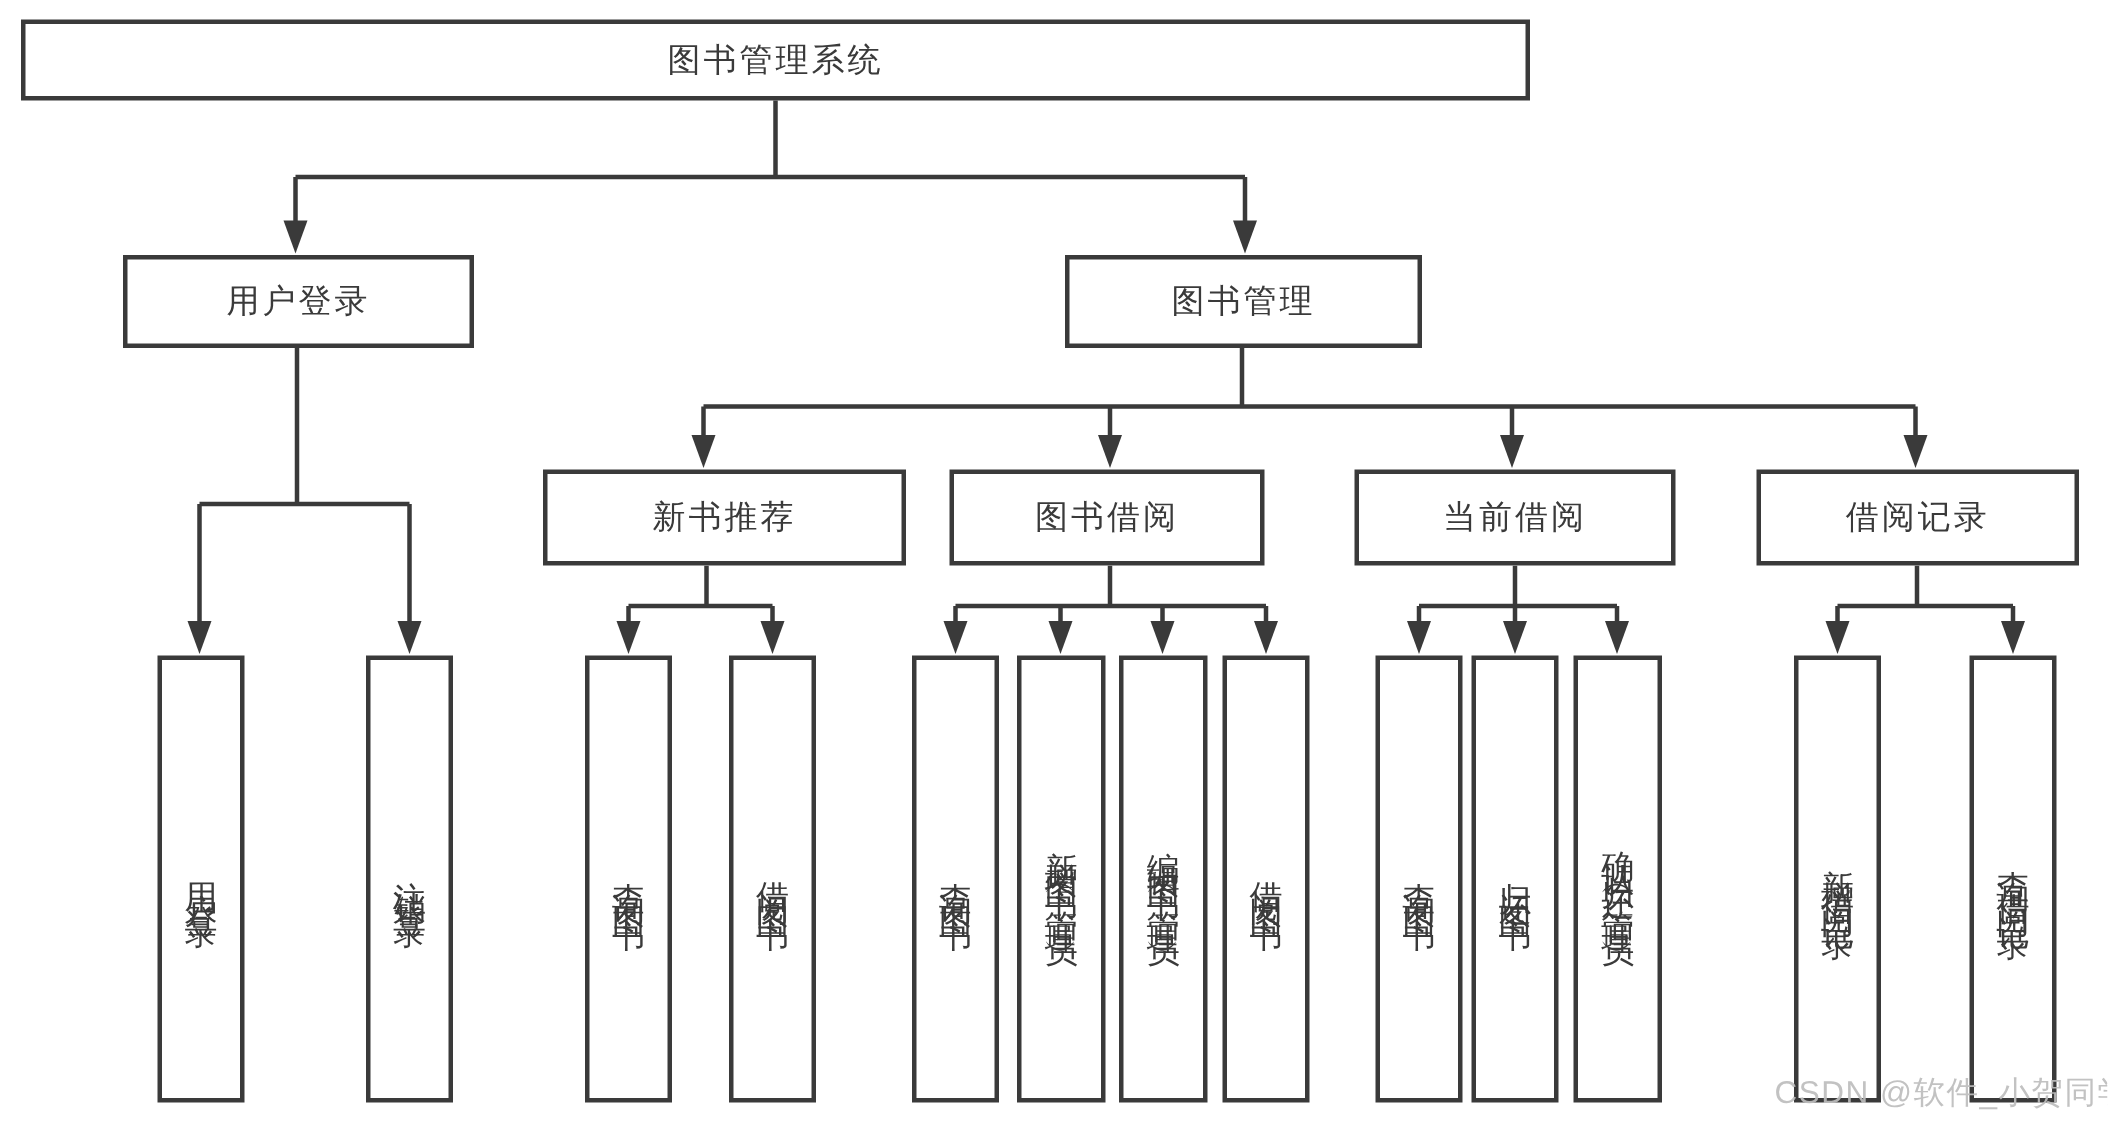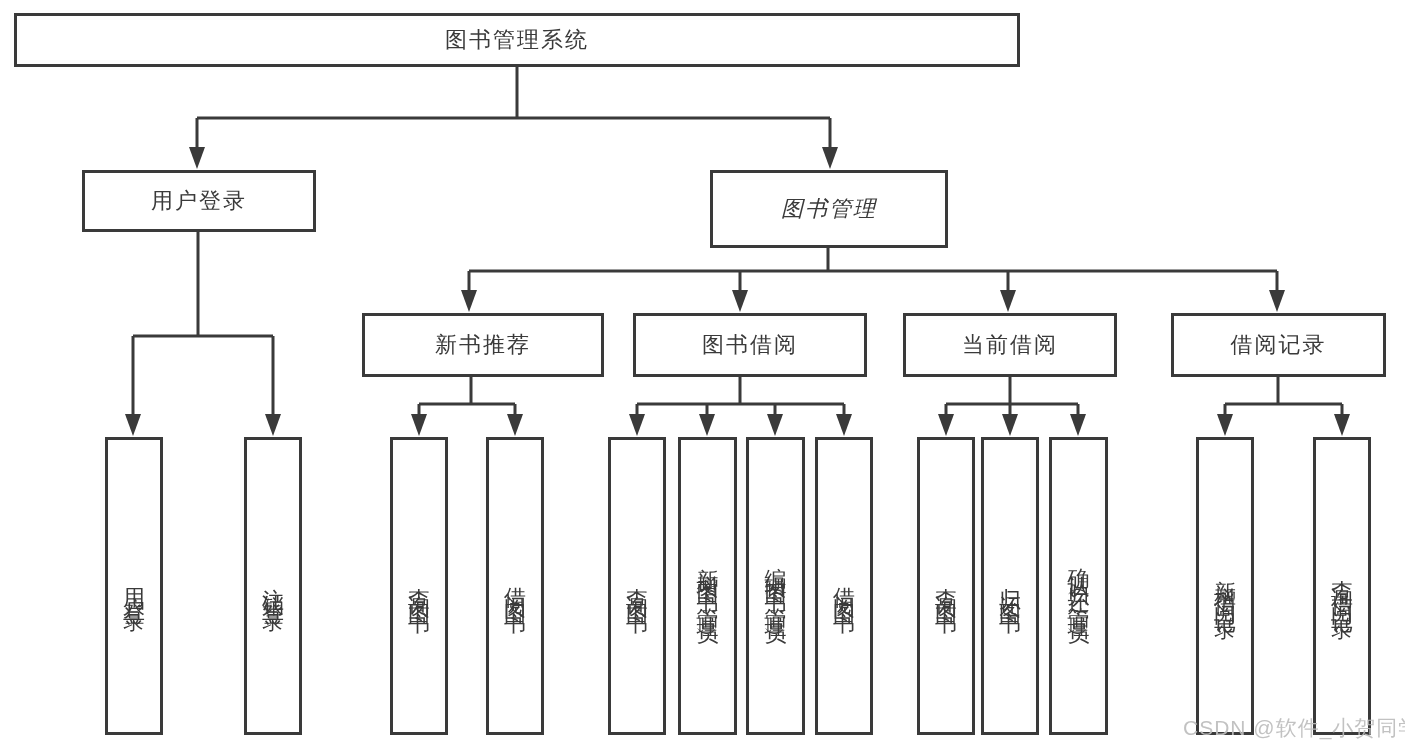--- a/index.html
+++ b/index.html
@@ -33,24 +33,24 @@
   }
   .node.leaf {
     writing-mode: vertical-rl;
     text-orientation: mixed;
     letter-spacing: 8px;
     line-height: 1;
     font-size: 22px;
   }
   .root-box   { left: 14px;  top: 13px;  width: 1006px; height: 54px; text-align: center; }
   .l2a        { left: 82px;  top: 170px; width: 234px;  height: 62px; }
-  .l2b        { left: 710px; top: 170px; width: 238px;  height: 78px; font-style: italic; }
+  .l2b        { left: 710px; top: 170px; width: 238px;  height: 62px; }
   .l3         { top: 313px;  height: 64px; }
   .l3a { left: 362px;  width: 242px; }
-  .l3b { left: 633px;  width: 234px; }
+  .l3b { left: 633px;  width: 210px; }
   .l3c { left: 903px;  width: 214px; }
   .l3d { left: 1171px; width: 215px; }
   .leaf { top: 437px; width: 58px; height: 298px; }
   .lfA1 { left: 105px; }  .lfA2 { left: 244px; }
   .lfB1 { left: 390px; }  .lfB2 { left: 486px; }
   .lfC1 { left: 608px; }  .lfC2 { left: 678px; width: 59px; }
   .lfC3 { left: 746px; width: 59px; }  .lfC4 { left: 815px; }
   .lfD1 { left: 917px; }  .lfD2 { left: 981px; }  .lfD3 { left: 1049px; width: 59px; }
   .lfE1 { left: 1196px; } .lfE2 { left: 1313px; }
   .watermark {

